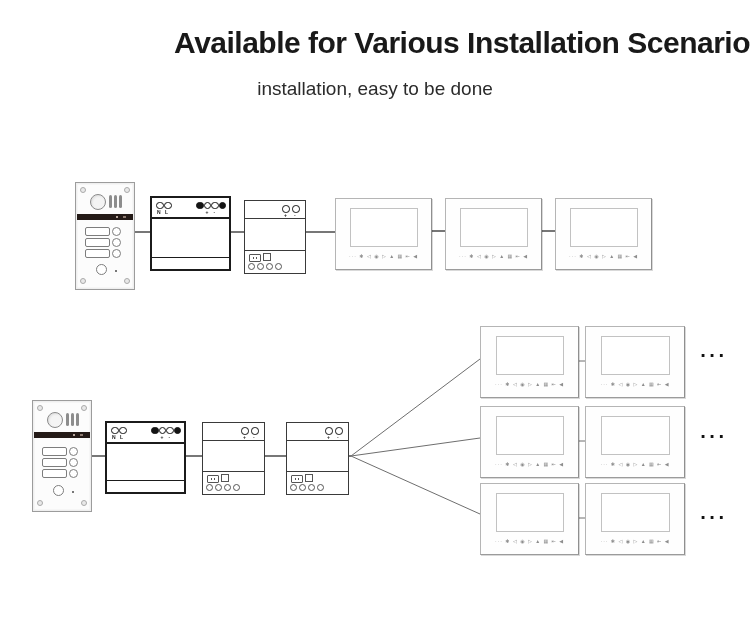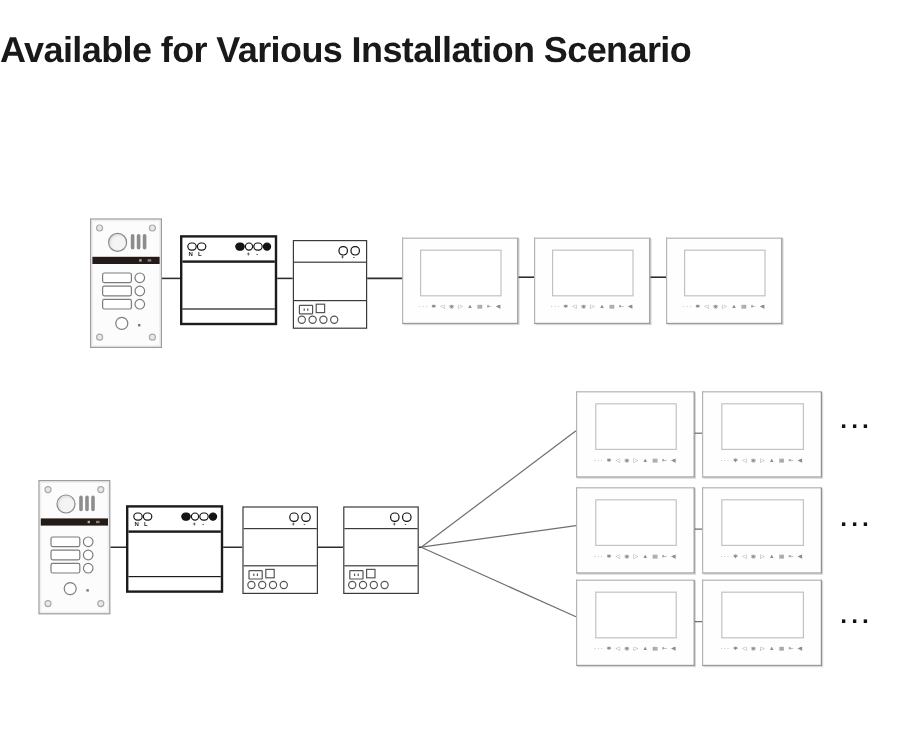--- a/index.html
+++ b/index.html
@@ -1,20 +1,20 @@
 <!DOCTYPE html>
 <html><head>
 <meta charset="utf-8">
 <style>
   html,body{margin:0;padding:0;background:#fff;}
   .canvas{position:relative;width:750px;height:627px;background:#ffffff;
           font-family:"Liberation Sans",sans-serif;overflow:hidden;}
 
   
-  .title{position:absolute;left:0;right:0;top:26px;text-align:left;
+  .title{position:absolute;left:0;right:0;top:26px;text-align:right;
          font-size:30px;font-weight:700;letter-spacing:-0.5px;color:#191919;}
   .subtitle{position:absolute;left:0;right:0;top:76px;text-align:center;
             font-size:19px;line-height:26px;color:#2b2b2b;}
 
   
   .wires{position:absolute;left:0;top:0;}
 
   
   .door{position:absolute;width:58px;background:#fcfcfc;border:1px solid #9c9c9c;
         box-shadow:inset 0 0 0 1.5px #efefef;}
@@ -68,20 +68,21 @@
   .more{position:absolute;font-family:"DejaVu Sans",sans-serif;font-weight:700;
         font-size:16px;letter-spacing:3px;color:#111;line-height:1;}
 </style>
 </head>
 <body>
 
 <div class="canvas">
 
   <div class="title">Available for Various Installation Scenario</div>
   <div class="subtitle">
+    <div>installation, easy to be done</div>
   </div>
 
   <svg class="wires" width="750" height="627">
     <g stroke="#2d2d2d" stroke-width="1.3">
       <line x1="133" y1="232" x2="150" y2="232"></line>
       <line x1="227" y1="232" x2="244" y2="232"></line>
       <line x1="304" y1="232" x2="335" y2="232"></line>
       <line x1="430" y1="231" x2="445" y2="231"></line>
       <line x1="540" y1="231" x2="555" y2="231"></line>
       <line x1="90" y1="456" x2="105" y2="456"></line>

